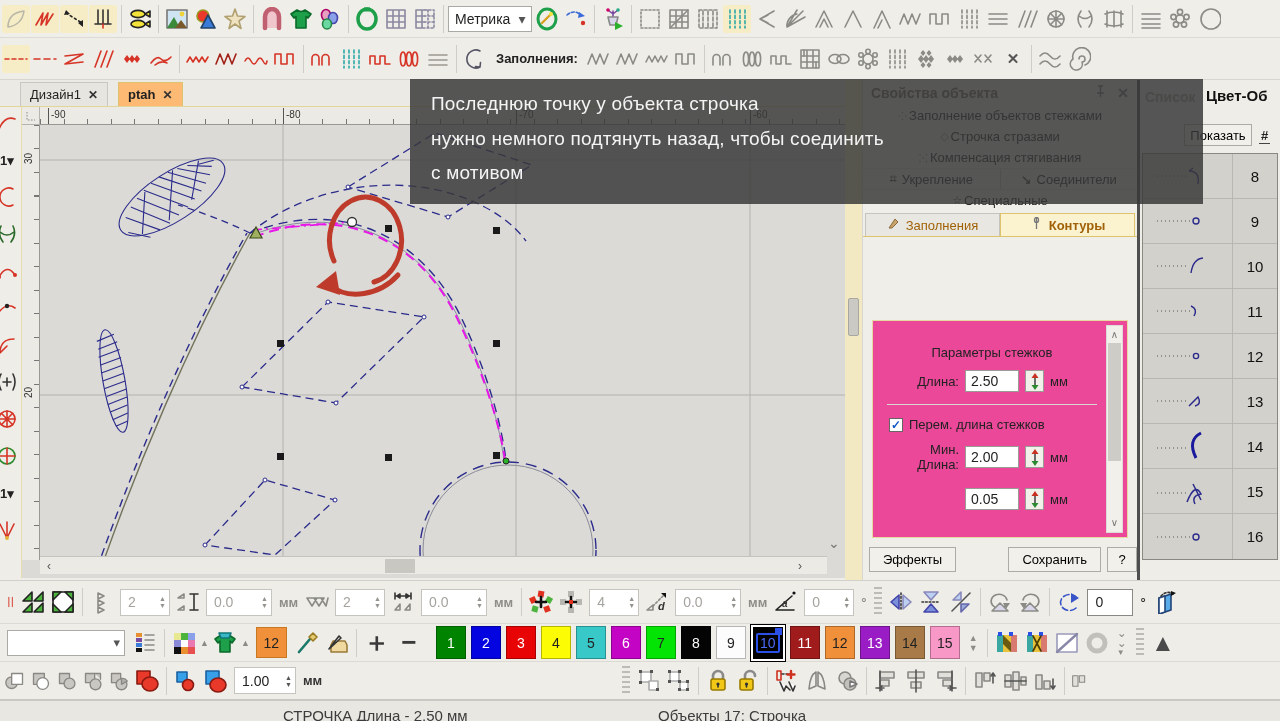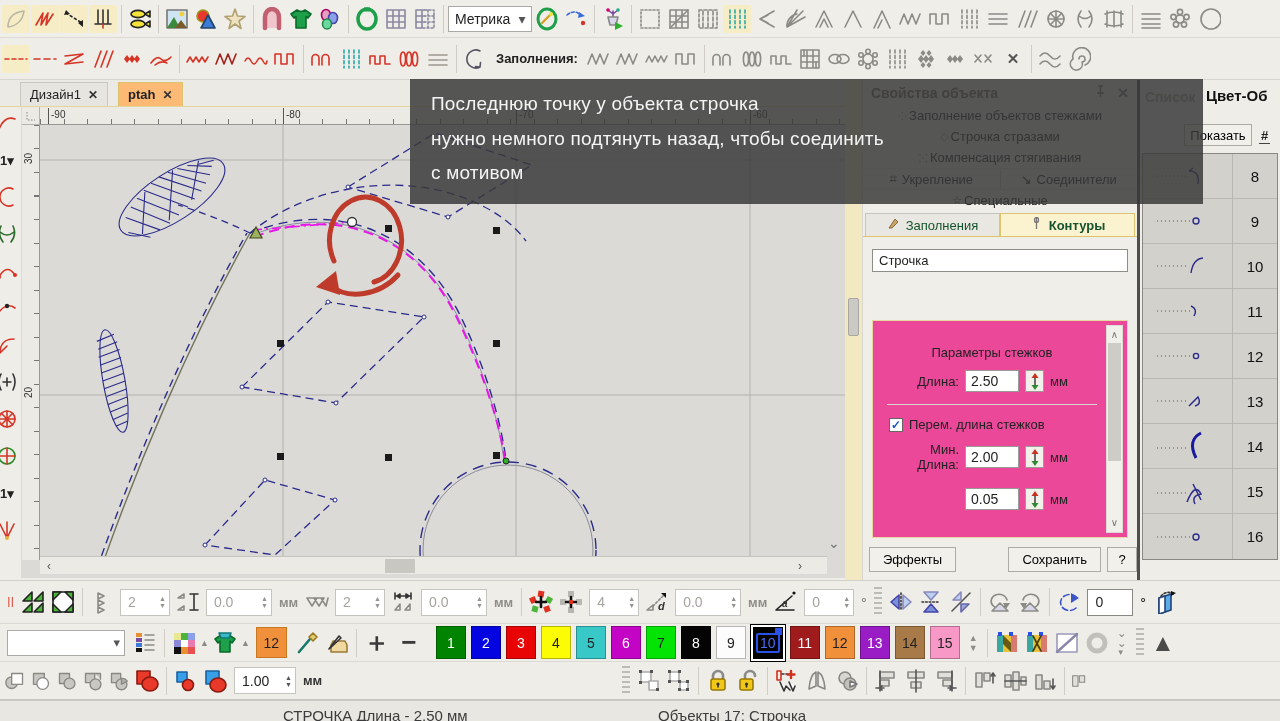--- a/index.html
+++ b/index.html
@@ -49,21 +49,21 @@
 
 #props{left:862px;top:80px;width:275px;height:500px;background:#F0EEE9;border-left:1px solid #D8D6D0;font-size:13px}
 .ptitle{height:25px;display:flex;align-items:center;padding:0 8px;color:#6E6C66;font-weight:bold;font-size:14px}
 .ptitle .sp{flex:1}
 .cat{height:21px;display:flex;align-items:center;justify-content:center;gap:2px;color:#222}
 .cat .cic{color:#8A8884;font-size:11px}
 .cat2{display:flex;height:21px;border-top:1px solid #E2E0DA}
 .cat2>div{flex:1;display:flex;align-items:center;justify-content:center;gap:5px;border-right:1px solid #C9C7C1}
 .cat2>div:last-child{border-right:none}
 .ptabs{display:flex;margin-top:3px;padding:0 2px;border-bottom:1px solid #DDC36E}
-.ptab{flex:1;height:23px;display:flex;align-items:center;justify-content:center;gap:6px;background:#E9E7E1;border:1px solid #C6C4BE;border-bottom:none;color:#14532d}
+.ptab{flex:1;height:23px;display:flex;align-items:center;justify-content:center;gap:6px;background:#E9E7E1;border:1px solid #C6C4BE;border-bottom:none;color:#a16207}
 .ptab.active{background:#FBF3D0;border-color:#DDC36E;font-weight:bold}
 .pinput{margin:12px 9px 0 9px;height:23px;background:#fff;border:1px solid #8F8D87;display:flex;align-items:center;padding:0 6px;font-size:13px}
 .groupbox{position:absolute;left:9px;right:9px;top:240px;bottom:42px;border:1px solid #E8D9A2;background:#ec4899;padding:24px 30px 0 14px}
 .gtitle{text-align:center;font-size:13px;color:#222;margin-bottom:10px}
 .prow{display:flex;align-items:center;gap:6px;margin-bottom:10px}
 .plabel{width:72px;text-align:right}
 .pfield{width:54px;height:22px;background:#fff;border:1px solid #9C9A94;display:flex;align-items:center;padding:0 5px;font-size:14px}
 .pspin{width:19px;height:22px;border:1px solid #9C9A94;background:#F2F0EB;display:flex;align-items:center;justify-content:center}
 .hrule{height:1px;background:#D9D7D1;margin:12px 0}
 .chk{width:14px;height:14px;border:1px solid #666;background:#fff;display:flex;align-items:center;justify-content:center;font-size:12px;color:#1556C8;font-weight:bold}
@@ -801,23 +801,20 @@
             </svg></span>
           <span>Заполнения</span>
         </div>
       <div class="ptab active">
           <span><svg width="13" height="13" viewBox="0 0 13 13">
               <path d="M6.5,1 V12 M4.5,3 A2,2.6 0 1 1 8.5,3 A2,2.6 0 1 1 4.5,3" stroke="#777" fill="none" stroke-width="1.3"></path>
             </svg></span>
           <span>Контуры</span>
         </div>
     </div>
-    <div class="pinput">
-        <span>Строчка</span>
-      </div>
 
     <div class="groupbox">
       <div class="gtitle">Параметры стежков</div>
       <div class="prow">
         <span class="plabel">Длина:</span>
         <span class="pfield">
             <span>2.50</span>
           </span>
         <span class="pspin">
             <svg width="10" height="17" viewBox="0 0 10 17">

